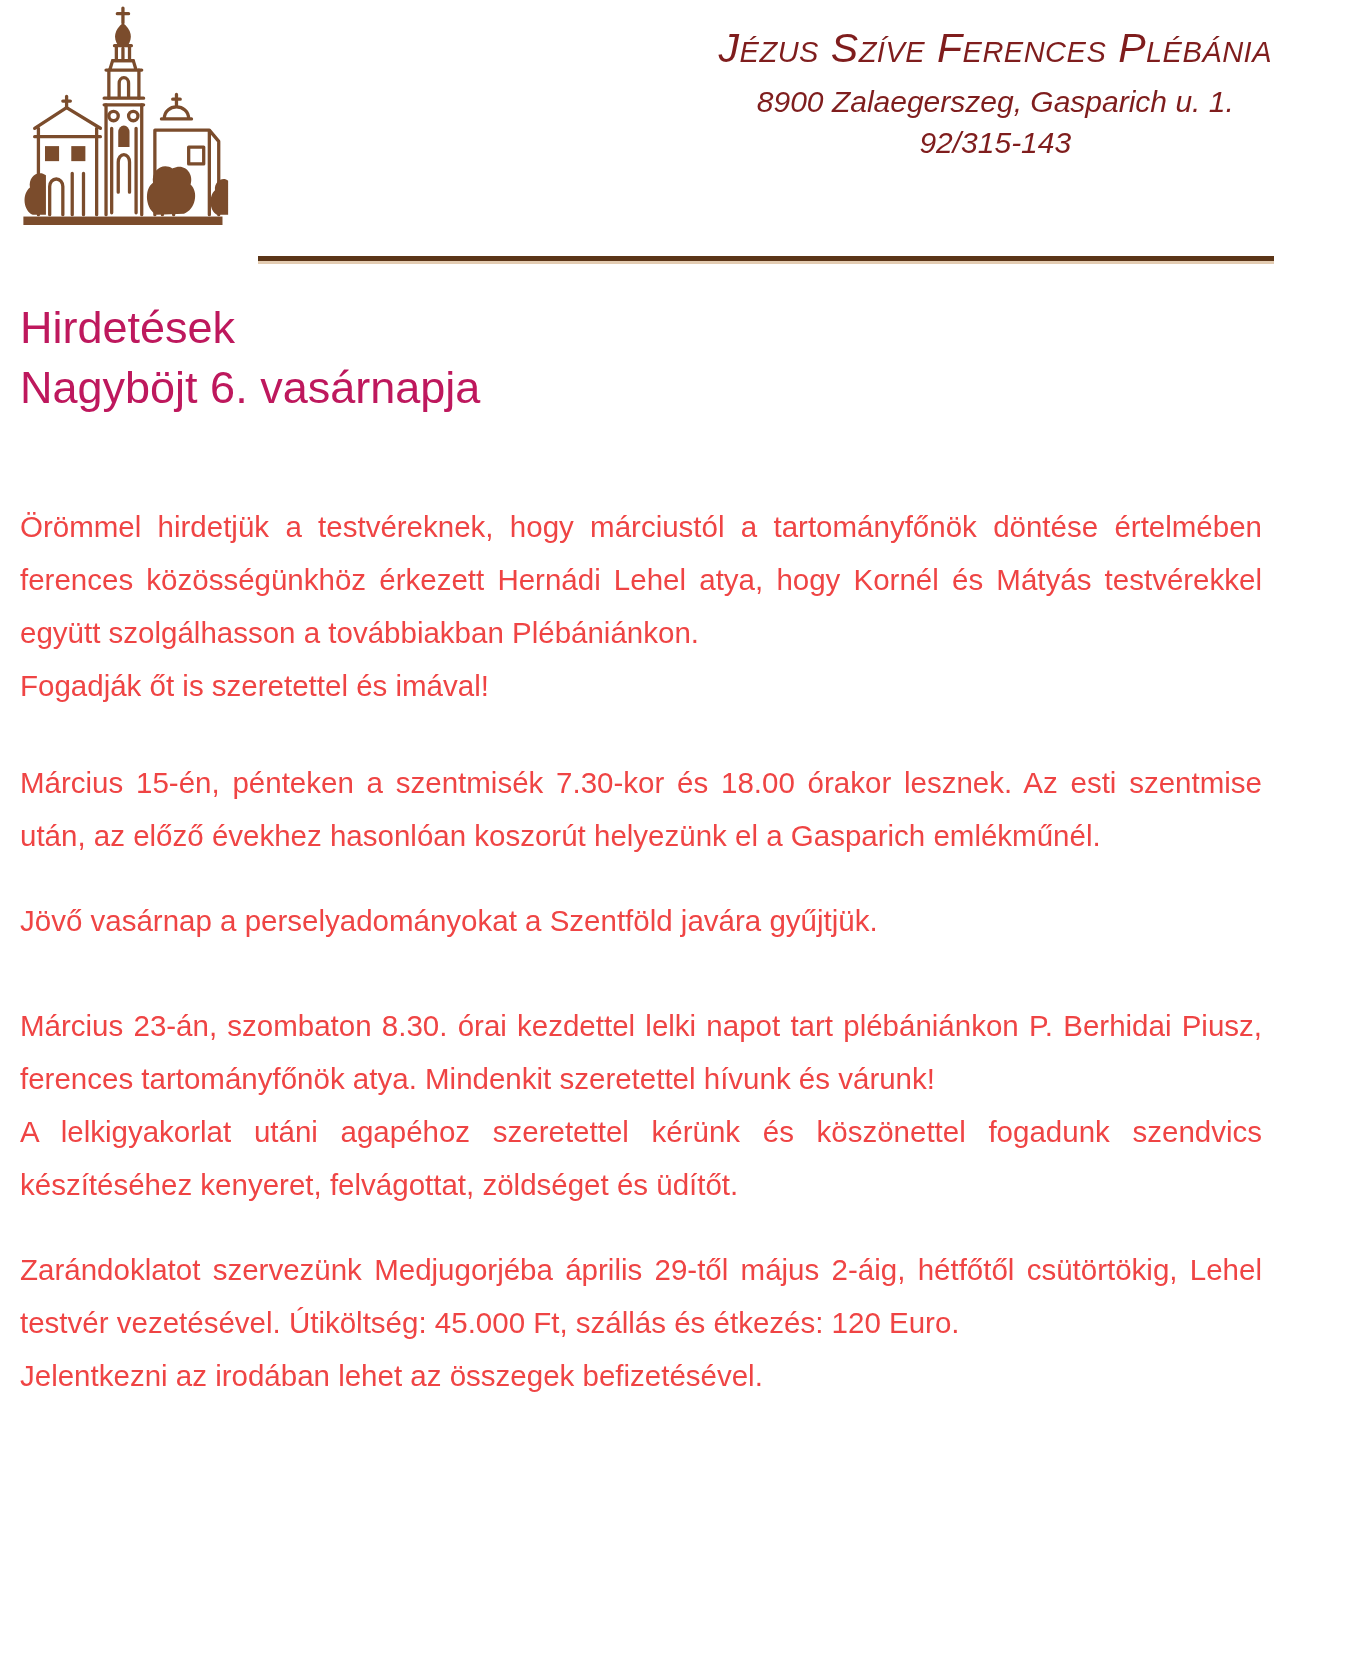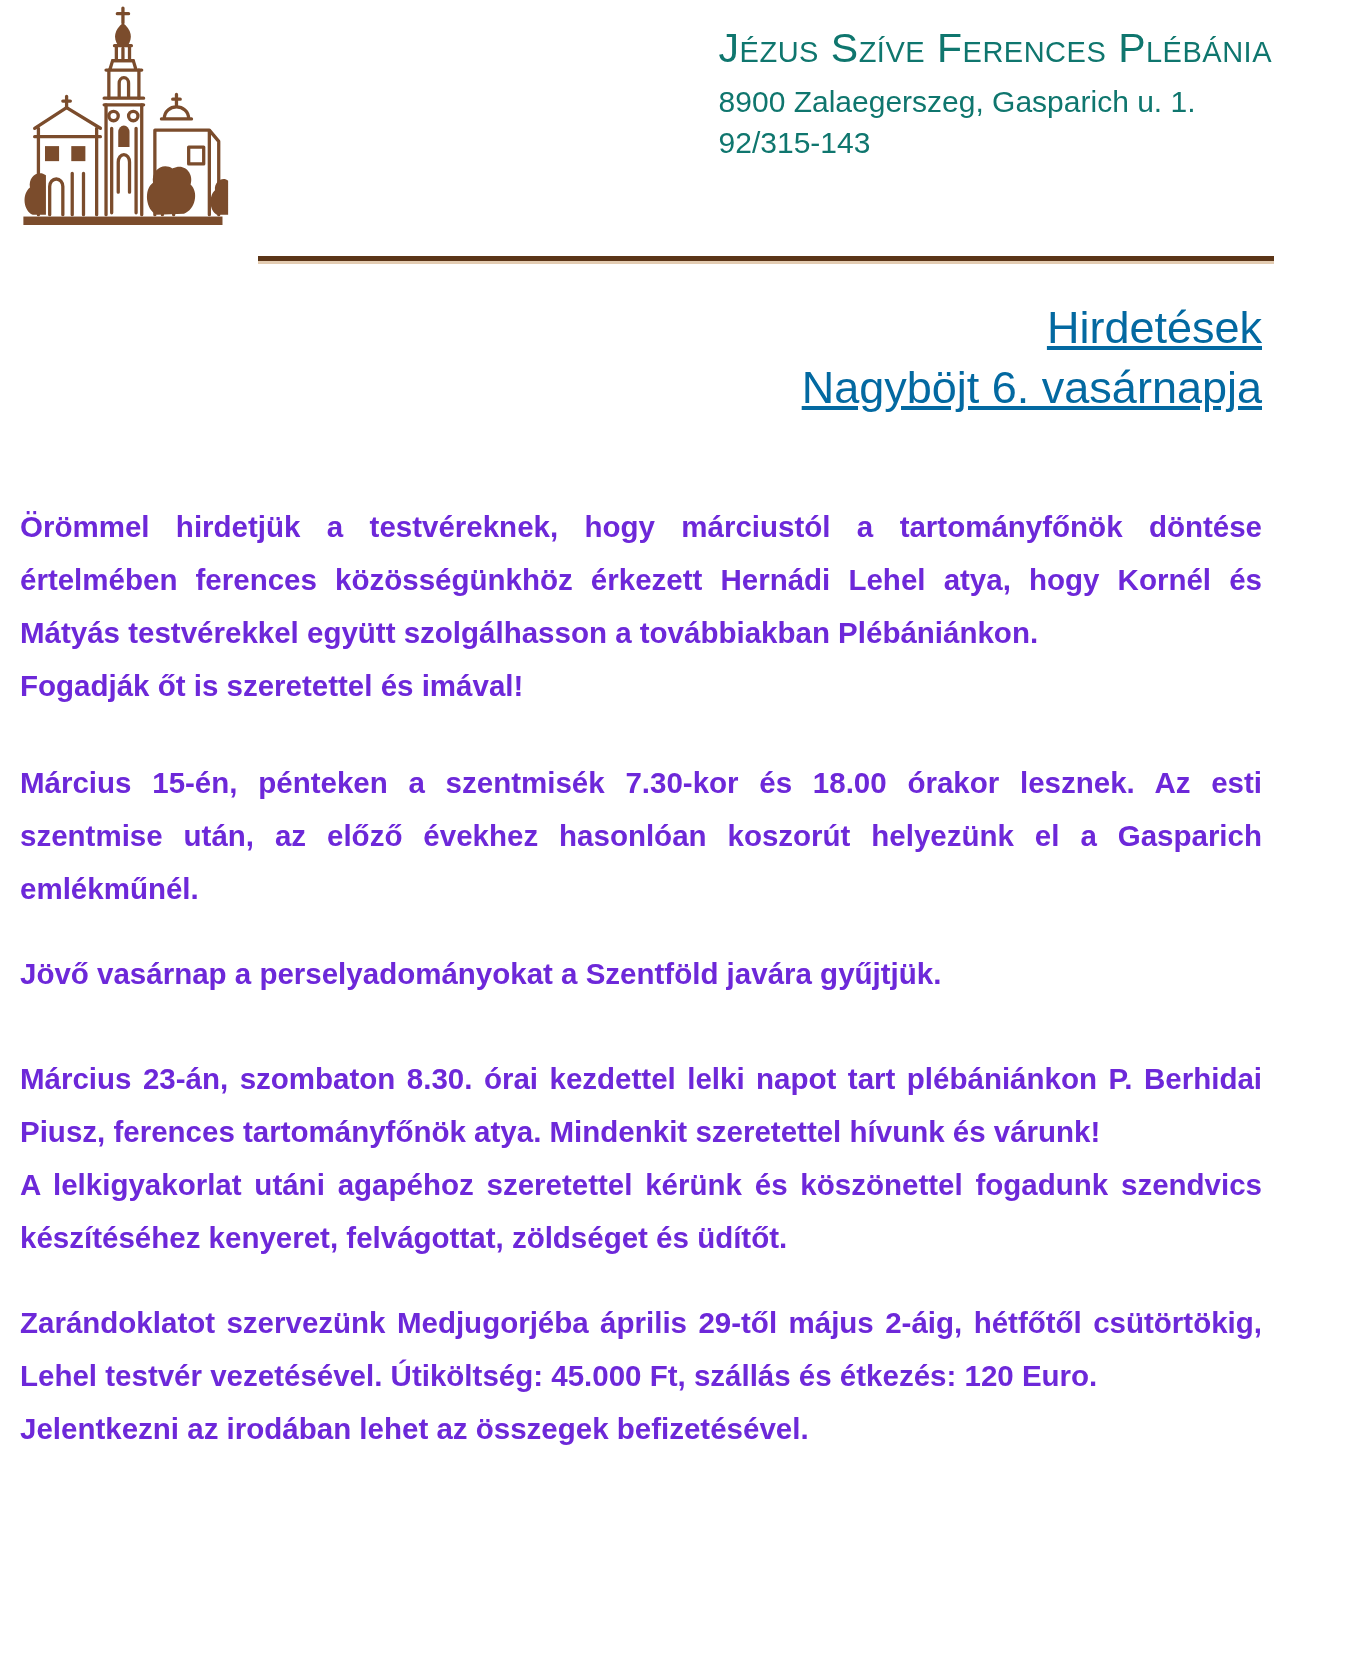--- a/index.html
+++ b/index.html
@@ -12,22 +12,23 @@
     font-family: "Liberation Sans", "DejaVu Sans", sans-serif;
   }
 
   
   .letterhead { position: relative; height: 232px; }
   .logo { position: absolute; left: 14px; top: 4px; width: 216px; height: 226px; }
   .org-block {
     position: absolute;
     right: 86px;
     top: 24px;
-    text-align: left;
-    color: #0f766e;
+    text-align: center;
+    color: #7f1d1d;
+    font-style: italic;
   }
   .org-name {
     font-size: 41px;
     font-weight: 400;
     font-variant: small-caps;
     letter-spacing: 0.5px;
     line-height: 1.2;
     margin-bottom: 8px;
     white-space: nowrap;
   }
@@ -43,35 +44,34 @@
     margin: 24px 84px 0 258px;
     height: 5px;
     background: #5b3517;
     border-bottom: 3px solid #e3ccb2;
   }
 
   
   main { padding: 0 96px 0 20px; }
   .title, .subtitle {
     margin: 0;
-    text-align: right;
+    text-align: left;
     font-size: 45px;
     font-weight: 300;
-    color: #0369a1;
+    color: #be185d;
     line-height: 52px;
-    text-decoration: underline;
   }
   .title { margin-top: 38px; }
   .subtitle { margin-top: 8px; }
 
   .body-text {
     margin-top: 86px;
-    color: #6d28d9;
+    color: #ef4444;
     font-size: 29.5px;
-    font-weight: 700;
+    font-weight: 400;
     line-height: 53px;
   }
   .block p { margin: 0; text-align: justify; }
   .block { margin-bottom: 44px; }
   .block:nth-child(2) { margin-bottom: 32px; }
   .block:nth-child(3) { margin-bottom: 52px; }
   .block:nth-child(4) { margin-bottom: 32px; }
   .block:nth-child(5) { margin-bottom: 56px; }
   .block:last-child  { margin-bottom: 0; }
 </style>

